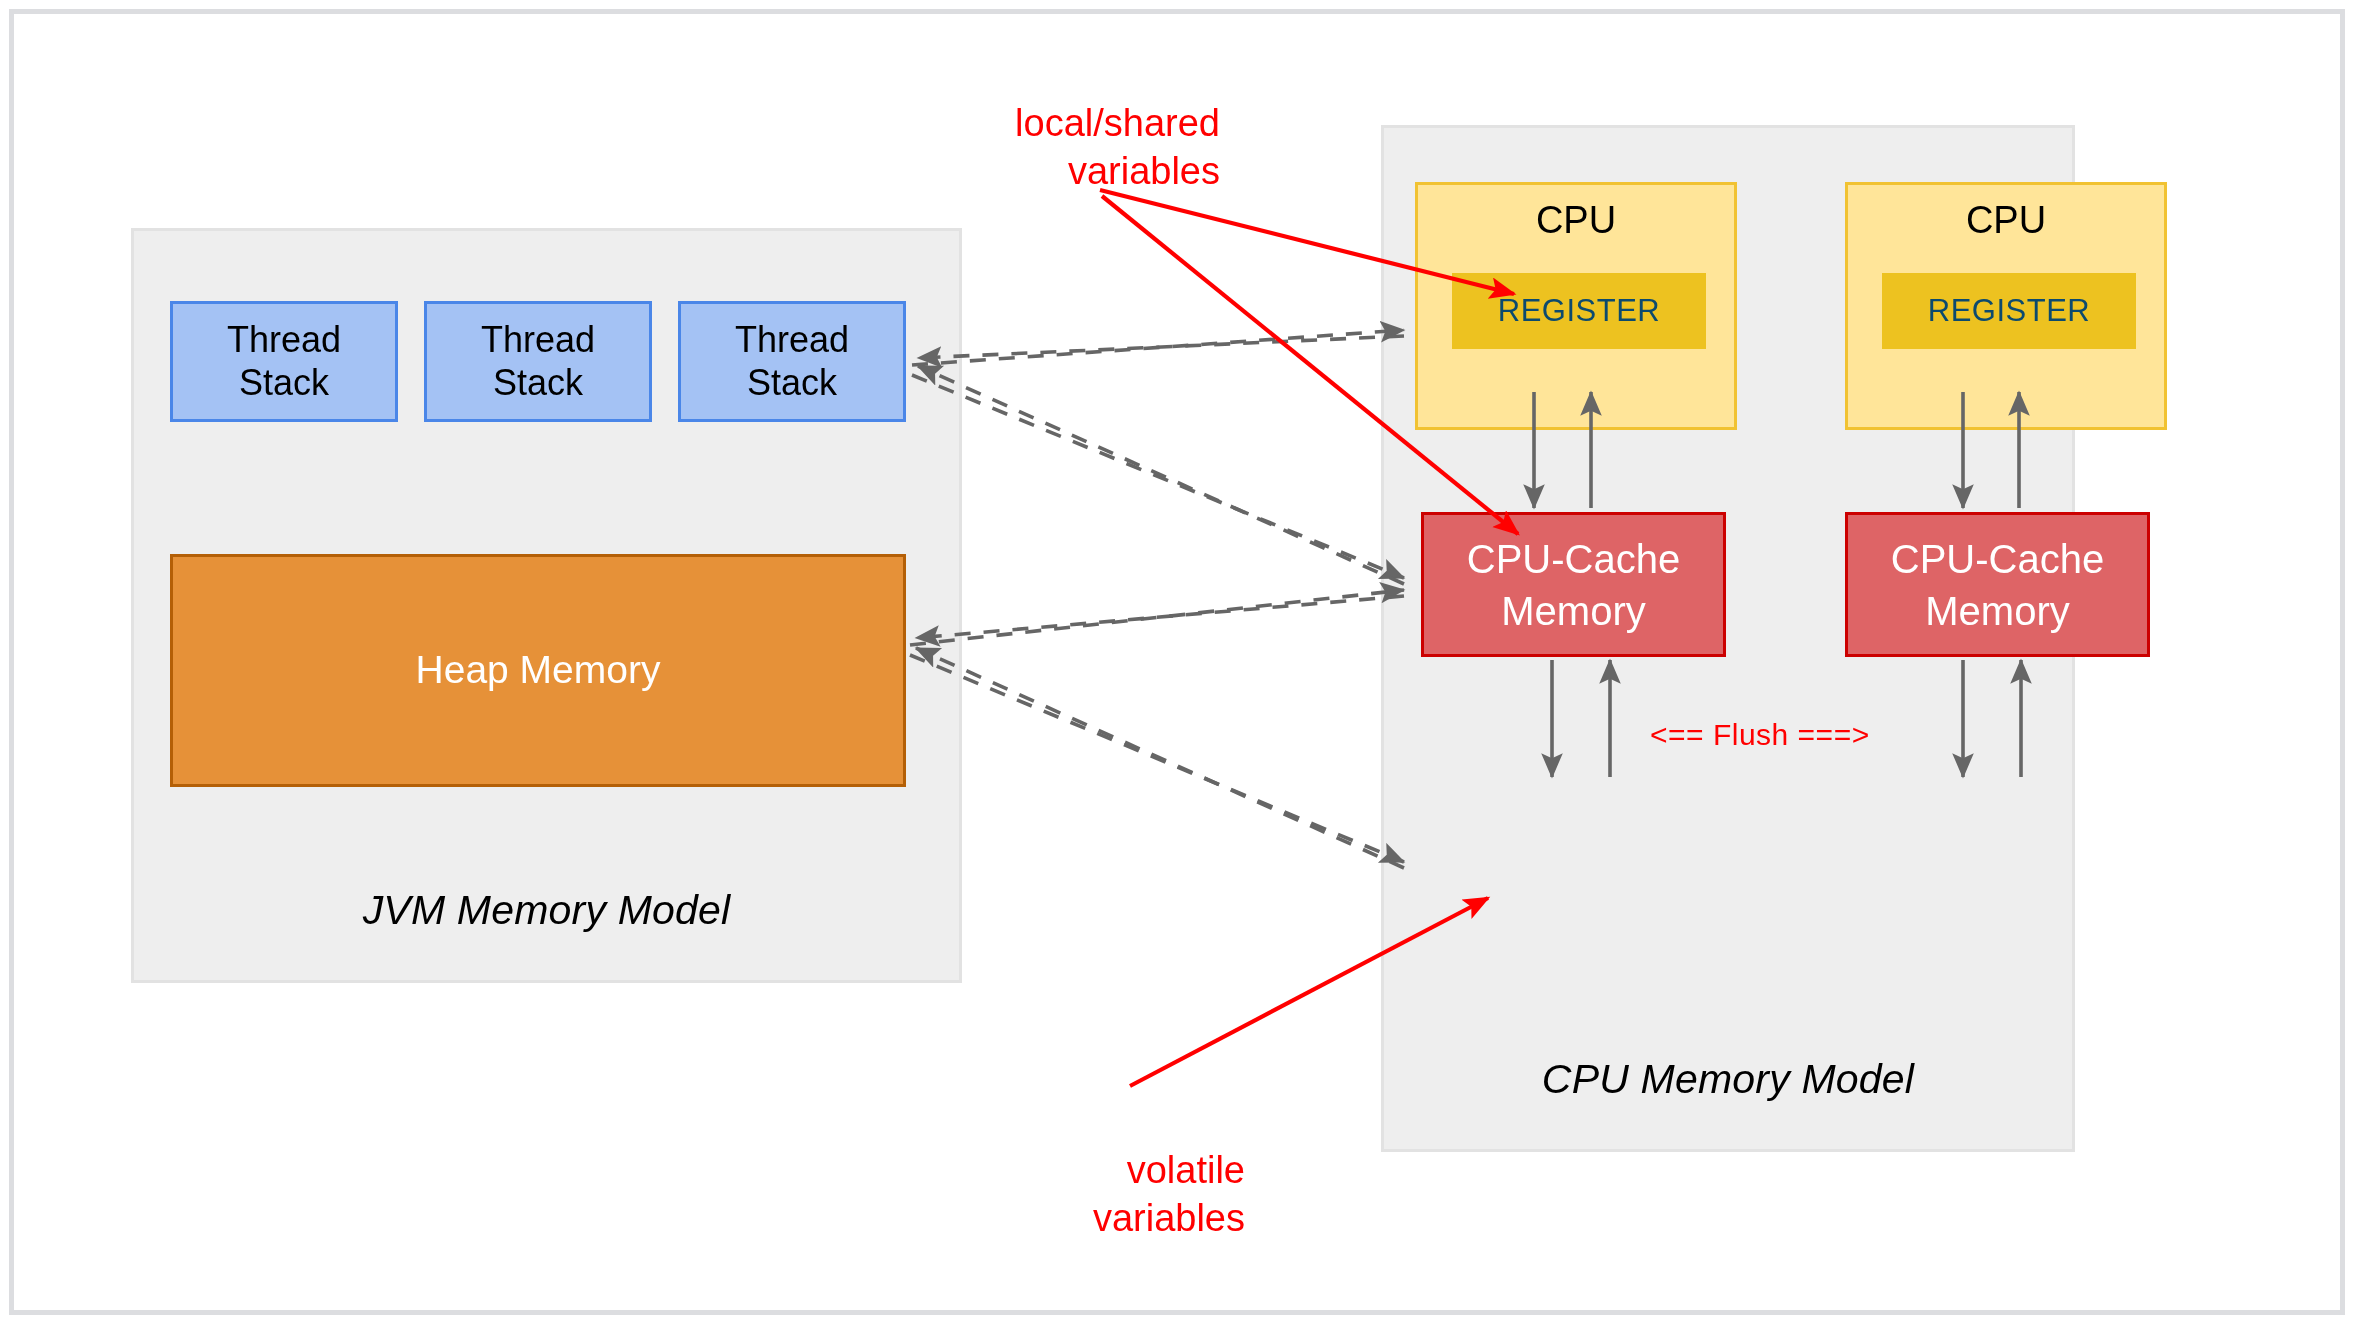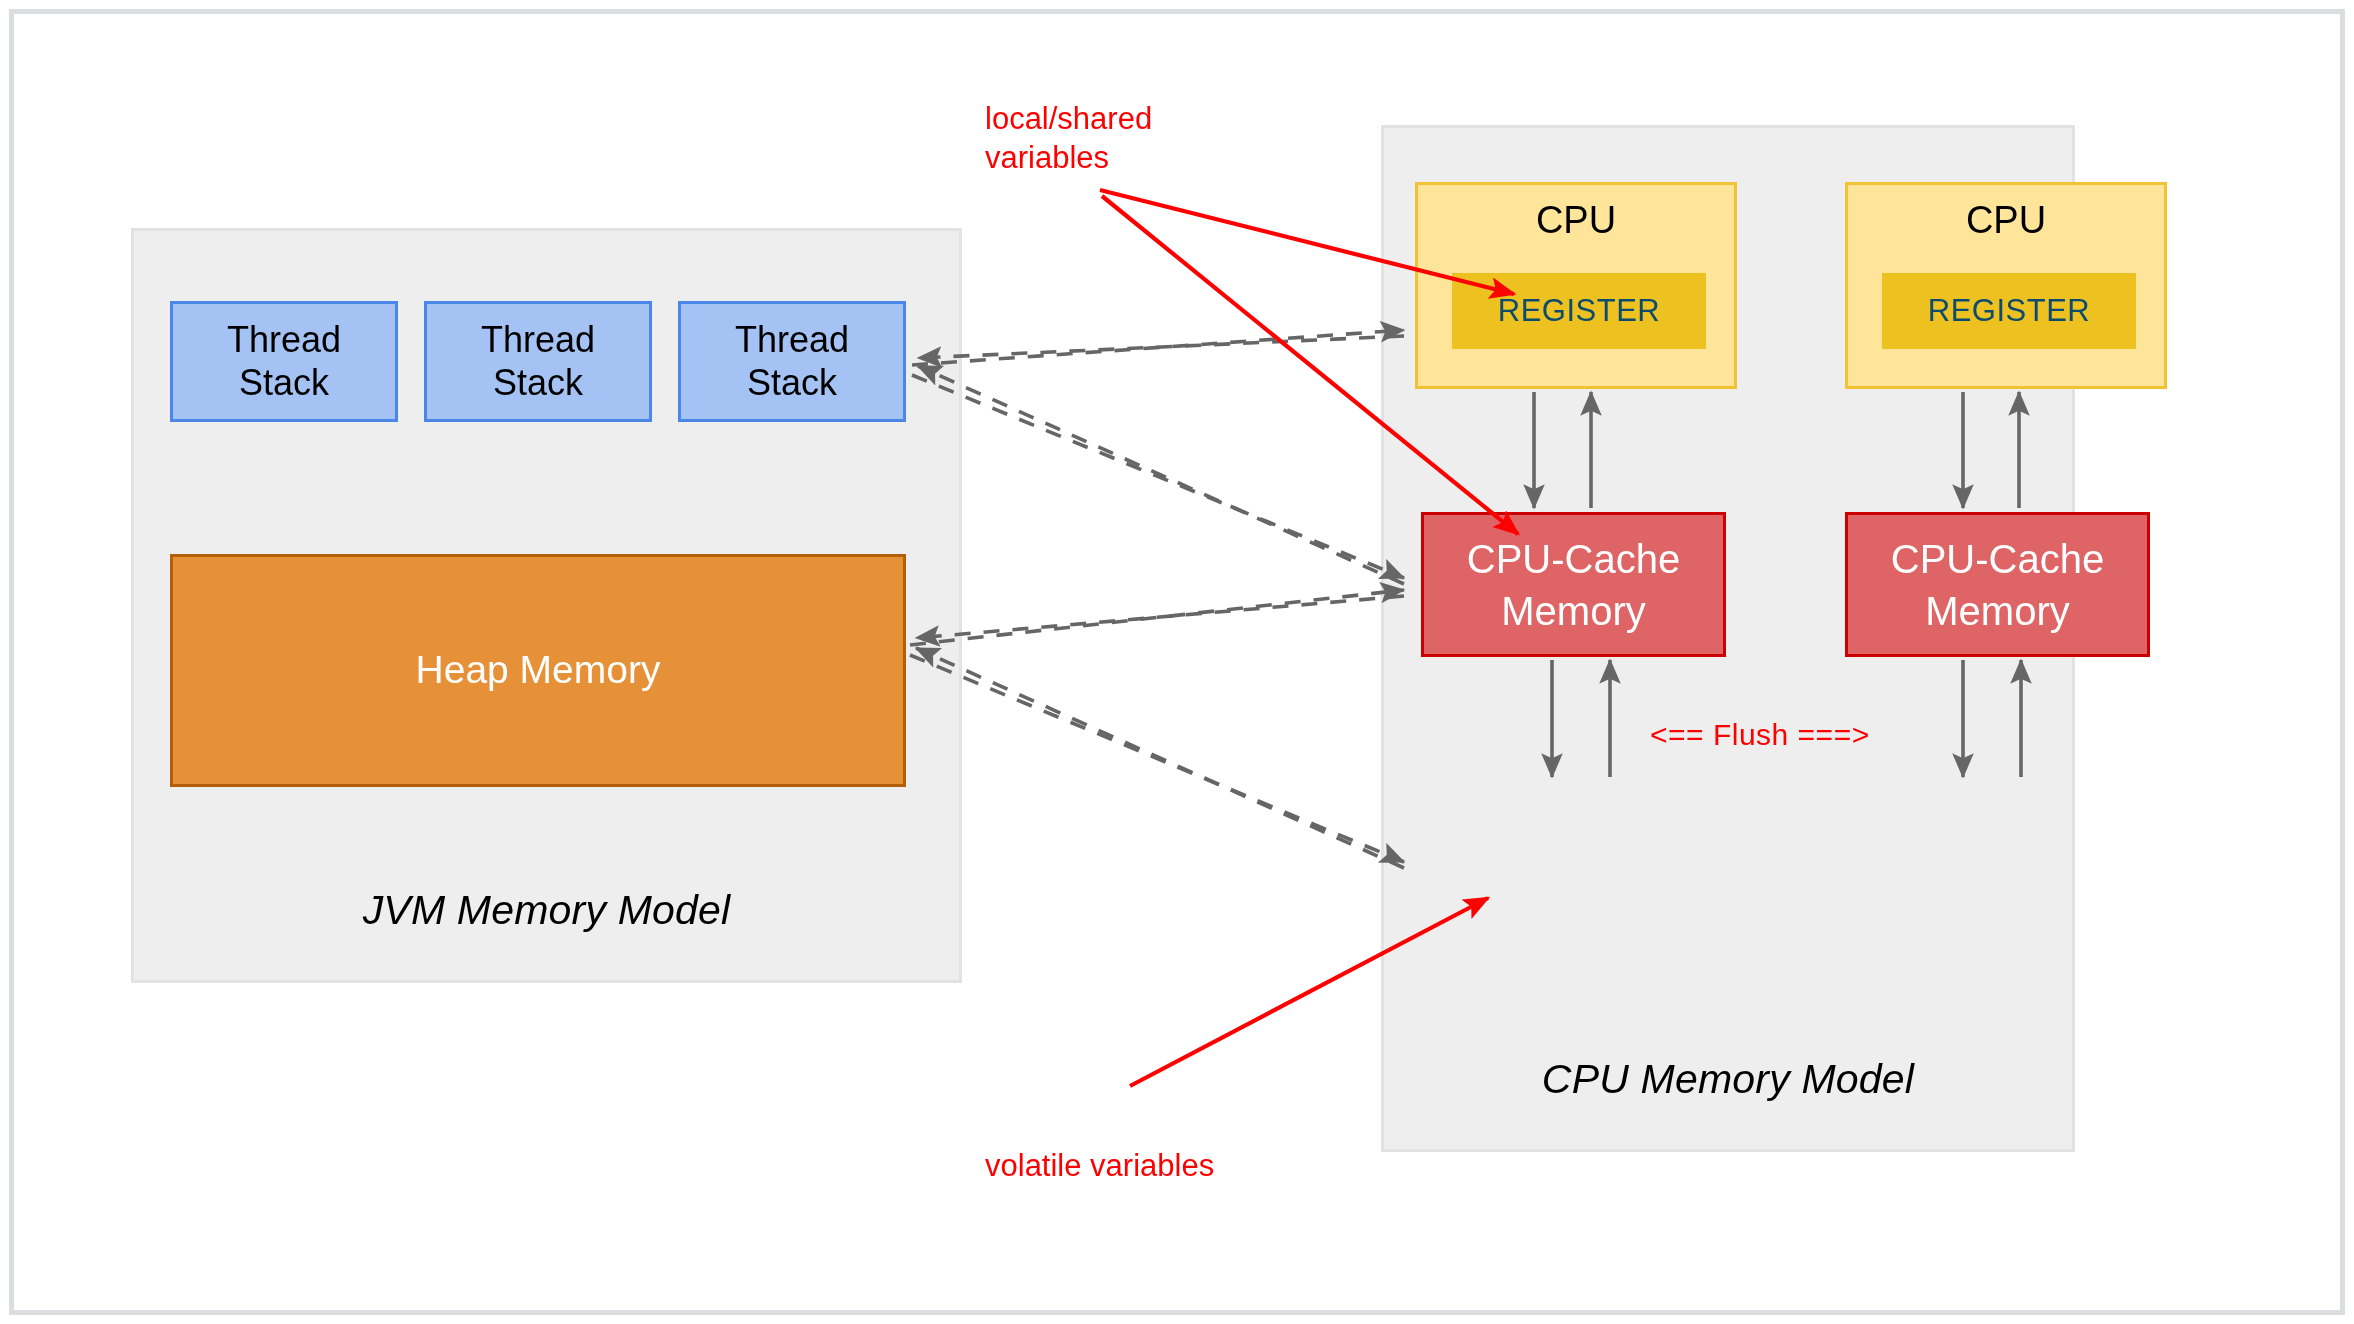--- a/index.html
+++ b/index.html
@@ -81,21 +81,21 @@
     height: 233px;
     background: #e69138;
     border: 3px solid #b45f06;
     color: #ffffff;
     font-size: 39px;
   }
 
   .cpu-box {
     position: absolute;
     width: 322px;
-    height: 207px;
+    height: 248px;
     background: #ffe599;
     border: 3px solid #f1c232;
     box-sizing: border-box;
     top: 182px;
     padding-left: 32px;
   }
   #cpu-box-1 { left: 1415px; }
   #cpu-box-2 { left: 1845px; }
 
   .cpu-label {
@@ -153,23 +153,23 @@
     color: #ffffff;
     font-size: 39px;
     display: flex;
     align-items: center;
     justify-content: center;
   }
 
   .red-note {
     position: absolute;
     color: #ff0000;
-    font-size: 31px;
+    font-size: 38px;
     line-height: 1.25;
-    text-align: left;
+    text-align: right;
     white-space: pre-line;
   }
   #note-local-shared { left: 985px; top: 100px; width: 235px; }
   #note-volatile     { left: 985px; top: 1099px; width: 260px; margin-top: 48px; }
 
   #flush-label {
     position: absolute;
     left: 1650px;
     top: 718px;
     width: 275px;

